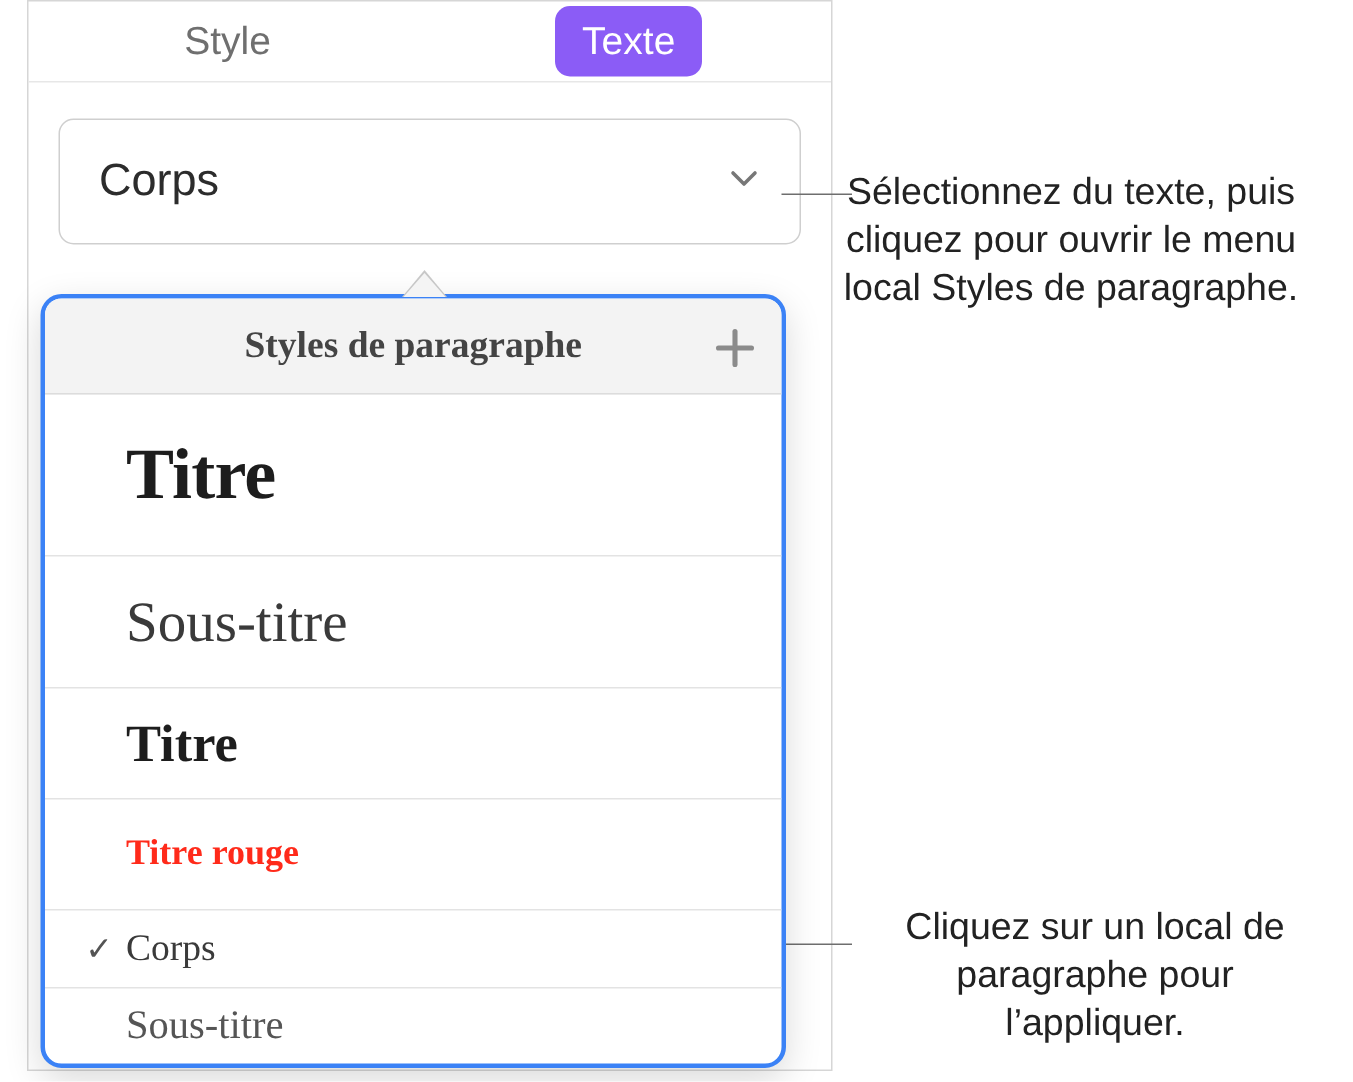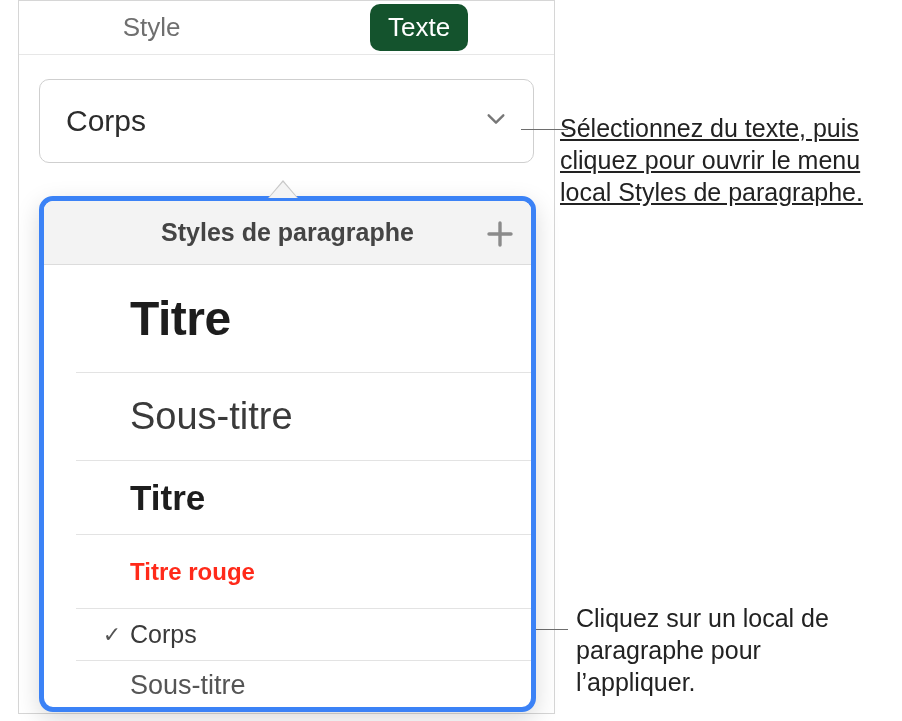--- a/index.html
+++ b/index.html
@@ -1,60 +1,60 @@
 <!DOCTYPE html>
 <html><head>
 <meta charset="utf-8">
 <style>
   * { box-sizing: border-box; margin: 0; padding: 0; }
   html, body { width: 902px; height: 721px; font-family: -apple-system, "Helvetica Neue", Arial, sans-serif; background: #fff; }
-  .canvas { position: relative; width: 809px; height: 721px; }
+  .canvas { position: relative; width: 809px; height: 721px; text-align: center; }
 
   
   .panel { position: absolute; left: 18px; top: 0; width: 537px; height: 714px; border: 1px solid #d6d6d6; background: #fff; border-radius: 0; overflow: visible; }
 
   
   .tabs { display: flex; align-items: center; justify-content: space-around; height: 54px; border-bottom: 1px solid #e7e7e7; }
   .tab { font-size: 26px; color: #6f6f6f; padding: 8px 18px; border-radius: 10px; cursor: pointer; }
-  .tab.active { background: #14532d; color: #fff; font-weight: 500; }
+  .tab.active { background: #8b5cf6; color: #fff; font-weight: 500; }
 
   
   .style-select-wrap { padding: 24px 20px 0 20px; }
   .style-select { position: relative; border: 1px solid #cfcfcf; border-radius: 10px; height: 84px; display: flex; align-items: center; padding: 0 26px; cursor: pointer; background: #fff; }
   .style-select .label { font-size: 30px; color: #2c2c2c; }
   .style-select .chev { margin-left: auto; }
   .style-select .chev svg { width: 22px; height: 22px; }
   .style-select .chev path { stroke: #777; stroke-width: 2.6; fill: none; stroke-linecap: round; stroke-linejoin: round; }
 
   
   .triangle { position: absolute; left: 269px; top: 182px; width: 0; height: 0; border-left: 14px solid transparent; border-right: 14px solid transparent; border-bottom: 16px solid #f4f4f4; z-index: 6; }
   .triangle-border { position: absolute; left: 268px; top: 180px; width: 0; height: 0; border-left: 15px solid transparent; border-right: 15px solid transparent; border-bottom: 18px solid #c7c7c7; z-index: 5; }
 
   
-  .popover { position: absolute; left: 39px; top: 196px; width: 497px; height: 516px; background: #fff; border: 5px solid #3b82f6; border-radius: 14px; box-shadow: 0 8px 24px rgba(0,0,0,0.15); overflow: hidden; z-index: 4; }
+  .popover { position: absolute; left: 27px; top: 196px; width: 497px; height: 516px; background: #fff; border: 3px solid #3b82f6; border-radius: 14px; box-shadow: 0 8px 24px rgba(0,0,0,0.15); overflow: hidden; z-index: 4; font-family: Liberation Serif, serif; }
   .popover-header { display: flex; align-items: center; justify-content: center; position: relative; height: 64px; background: #f3f3f3; border-bottom: 1px solid #dcdcdc; }
   .popover-title { font-size: 25px; font-weight: 600; color: #444; }
   .add-btn { position: absolute; right: 16px; top: 18px; width: 30px; height: 30px; cursor: pointer; }
   .add-btn svg line { stroke: #8b8b8b; stroke-width: 3.4; stroke-linecap: round; }
 
   .styles-list { }
-  .style-row { display: flex; align-items: center; padding: 0 22px; border-bottom: 1px solid #e3e3e3; cursor: pointer; margin-left: 32px; }
+  .style-row { display: flex; align-items: center; padding: 0 22px; border-bottom: 1px solid #e3e3e3; cursor: pointer; }
   .style-row.last { border-bottom: none; }
   .check { width: 28px; display: inline-flex; justify-content: center; align-items: center; font-size: 22px; color: #545454; margin-right: 4px; }
 
   .s-titre-big { height: 108px; font-size: 48px; font-weight: 800; color: #1d1d1d; letter-spacing: -0.5px; }
   .s-soustitre-big { height: 88px; font-size: 38px; font-weight: 400; color: #3a3a3a; }
   .s-titre { height: 74px; font-size: 35px; font-weight: 800; color: #1d1d1d; }
   .s-titre-rouge { height: 74px; font-size: 24px; font-weight: 800; color: #ff2a1a; }
   .s-corps { height: 52px; font-size: 25px; font-weight: 400; color: #3a3a3a; }
   .s-soustitre-small { height: 54px; font-size: 27px; font-weight: 400; color: #555; padding-bottom: 6px; }
 
   
   .callout { position: absolute; font-size: 25px; line-height: 1.28; color: #222; }
-  .callout-1 { left: 560px; top: 112px; width: 308px; text-decoration: underline; }
+  .callout-1 { left: 560px; top: 112px; width: 308px; }
   .callout-2 { left: 576px; top: 602px; width: 308px; }
 
   .lead-line { position: absolute; background: #6e6e6e; height: 1px; z-index: 3; }
   .lead-1 { left: 521px; top: 128.5px; width: 47px; }
   .lead-2 { left: 522px; top: 628.5px; width: 46px; }
 </style>
 </head>
 <body>
 
 <div class="canvas">

